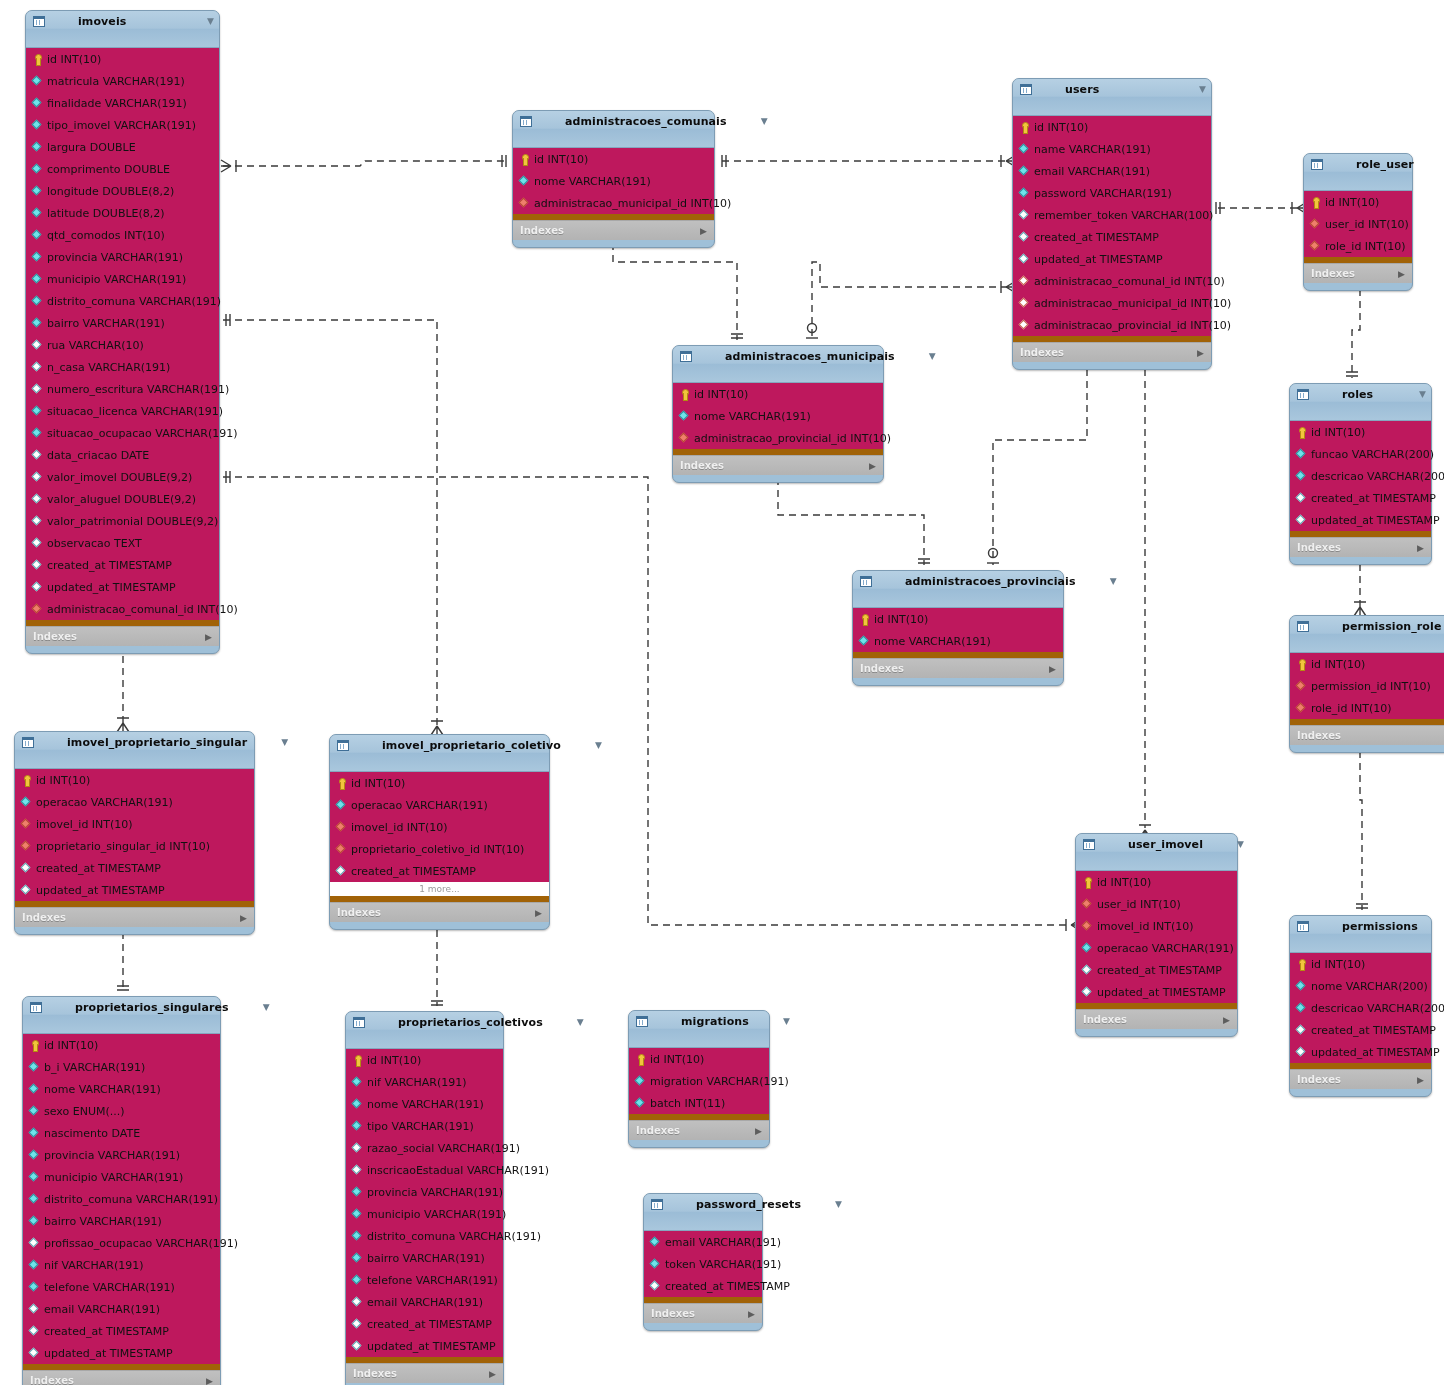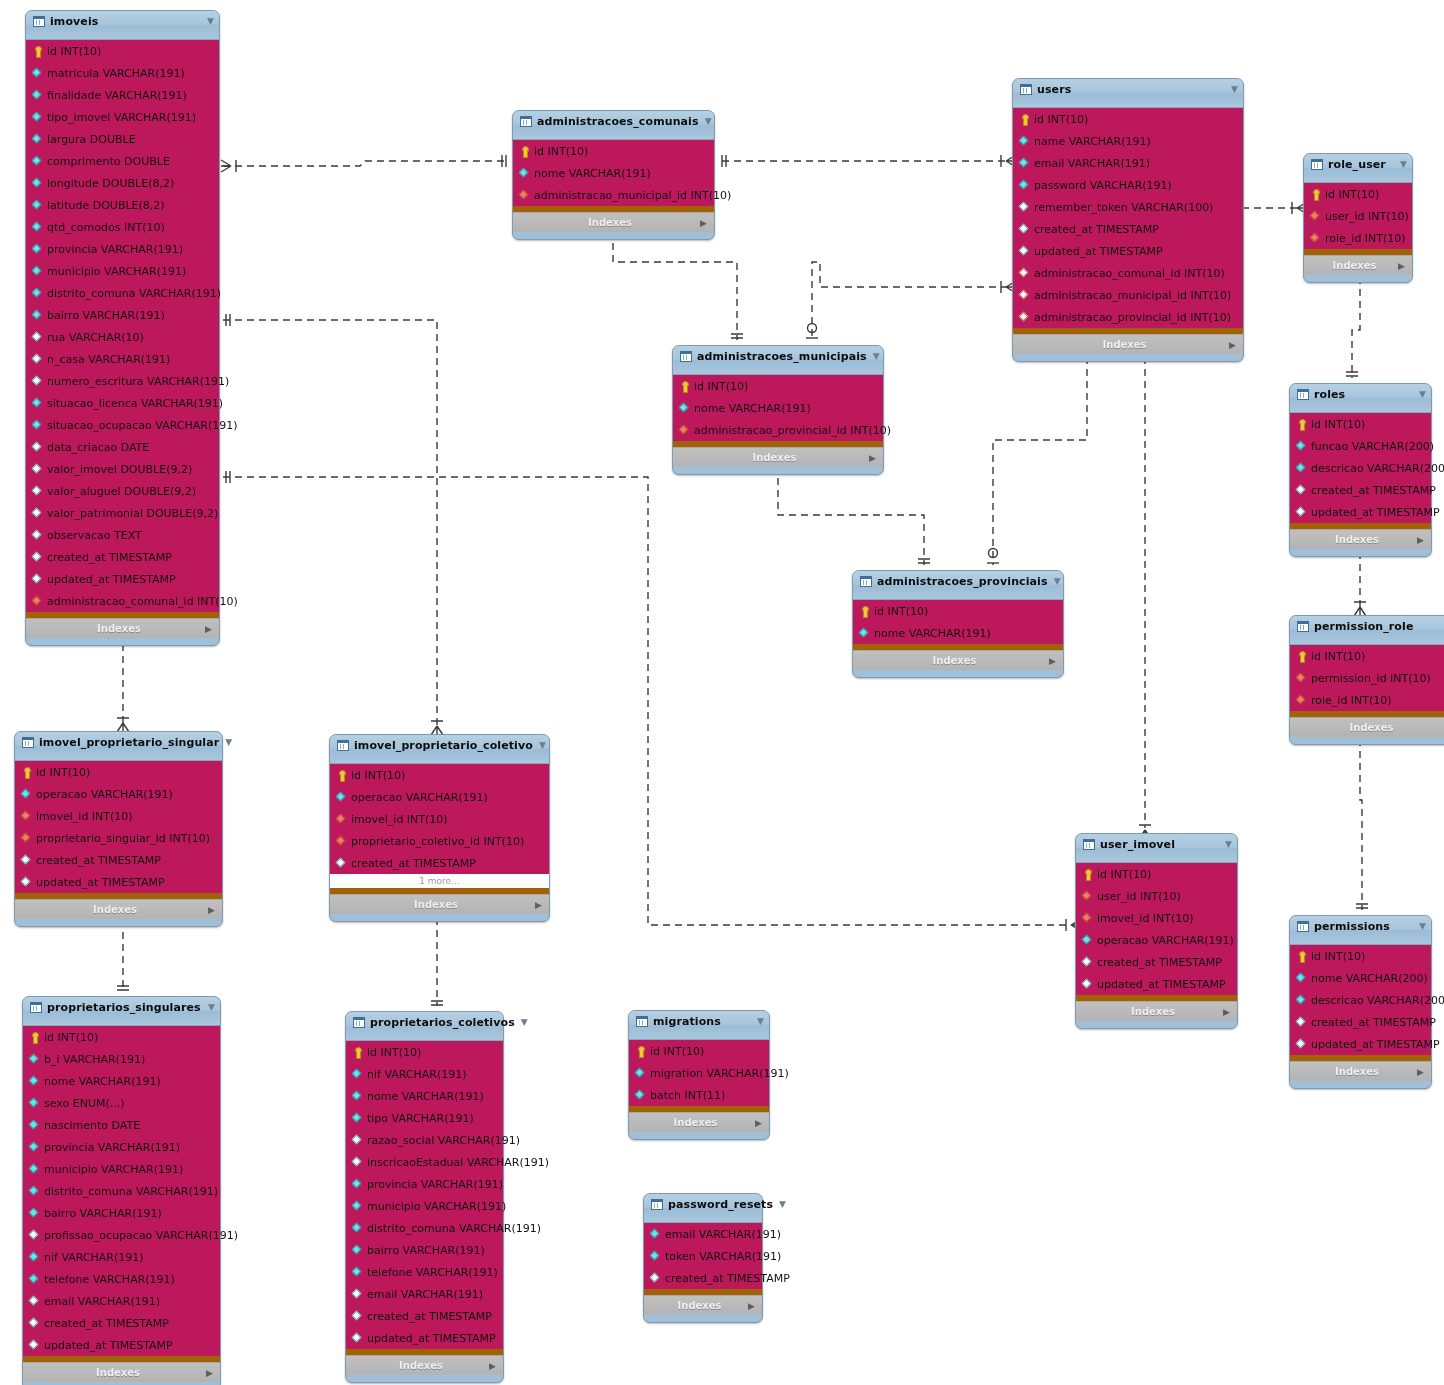--- a/index.html
+++ b/index.html
@@ -29,24 +29,25 @@
     background:#9fc0d8;
     border:1px solid #7d9cb4;
     border-radius:7px;
     padding-bottom:7px;
     box-shadow:0 1px 2px rgba(0,0,0,.28);
   }
   .tbl-hd{
     height:20px;
     display:flex;
     align-items:center;
-    padding:0 5px 8px 7px;
+    padding:0 5px 16px 7px;
     border-radius:6px 6px 0 0;
     background:linear-gradient(to bottom,#b6d0e3 0%,#a6c4db 48%,#9bbcd6 50%,#a9c7dd 100%);
     border-bottom:1px solid #86a6bf;
+    gap:28px;
   }
   .tbl-ico{
     width:12px;height:11px;
     flex:0 0 12px;
     margin-right:5px;
     background:#ffffff;
     border:1px solid #3f6f97;
     border-top:3px solid #3f6f97;
     box-sizing:border-box;
     position:relative;
@@ -122,21 +123,20 @@
   .bul.fk  .dia{background:#ef7f6b;border:1px solid #b54733;}
   .bul.fknul .dia{background:#ffffff;border:1px solid #c7604c;}
   .idx{
     height:19px;
     display:flex;align-items:center;
     padding:0 7px;
     background:linear-gradient(to bottom,#c0c0c0 0%,#b3b3b3 100%);
     color:#efefef;
     font-size:10px;font-weight:bold;
     border-top:1px solid #a8a8a8;
-    text-align:center;
   }
   .idx .lbl{flex:1 1 auto;text-shadow:0 1px 0 rgba(0,0,0,.25);}
   .idx .arr{color:#5d5d5d;font-size:9px;}
 </style>
 </head>
 <body>
 
 <div id="canvas">
 
   <svg id="wires" viewBox="0 0 1444 1385" width="1444" height="1385">
@@ -435,21 +435,21 @@
               <span class="dia"></span>
             </span>
             <span class="txt">administracao_municipal_id INT(10)</span>
           </div>
         </div>
         <div class="idx">
           <span class="lbl">Indexes</span>
           <span class="arr">▶</span>
         </div>
       </div>
-      <div class="tbl" style="left: 1012px; top: 78px; width: 232px;">
+      <div class="tbl" style="left: 1012px; top: 78px; width: 200px;">
         <div class="tbl-hd">
           <span class="tbl-ico"></span>
           <span class="tbl-name">users</span>
           <span class="caret">▼</span>
         </div>
         <div class="tbl-body">
           <div class="fld">
             <span class="bul pk"></span>
             <span class="txt">id INT(10)</span>
           </div>
@@ -698,21 +698,21 @@
               <span class="dia"></span>
             </span>
             <span class="txt">nome VARCHAR(191)</span>
           </div>
         </div>
         <div class="idx">
           <span class="lbl">Indexes</span>
           <span class="arr">▶</span>
         </div>
       </div>
-      <div class="tbl" style="left: 14px; top: 731px; width: 209px;">
+      <div class="tbl" style="left: 14px; top: 731px; width: 241px;">
         <div class="tbl-hd">
           <span class="tbl-ico"></span>
           <span class="tbl-name">imovel_proprietario_singular</span>
           <span class="caret">▼</span>
         </div>
         <div class="tbl-body">
           <div class="fld">
             <span class="bul pk"></span>
             <span class="txt">id INT(10)</span>
           </div>

